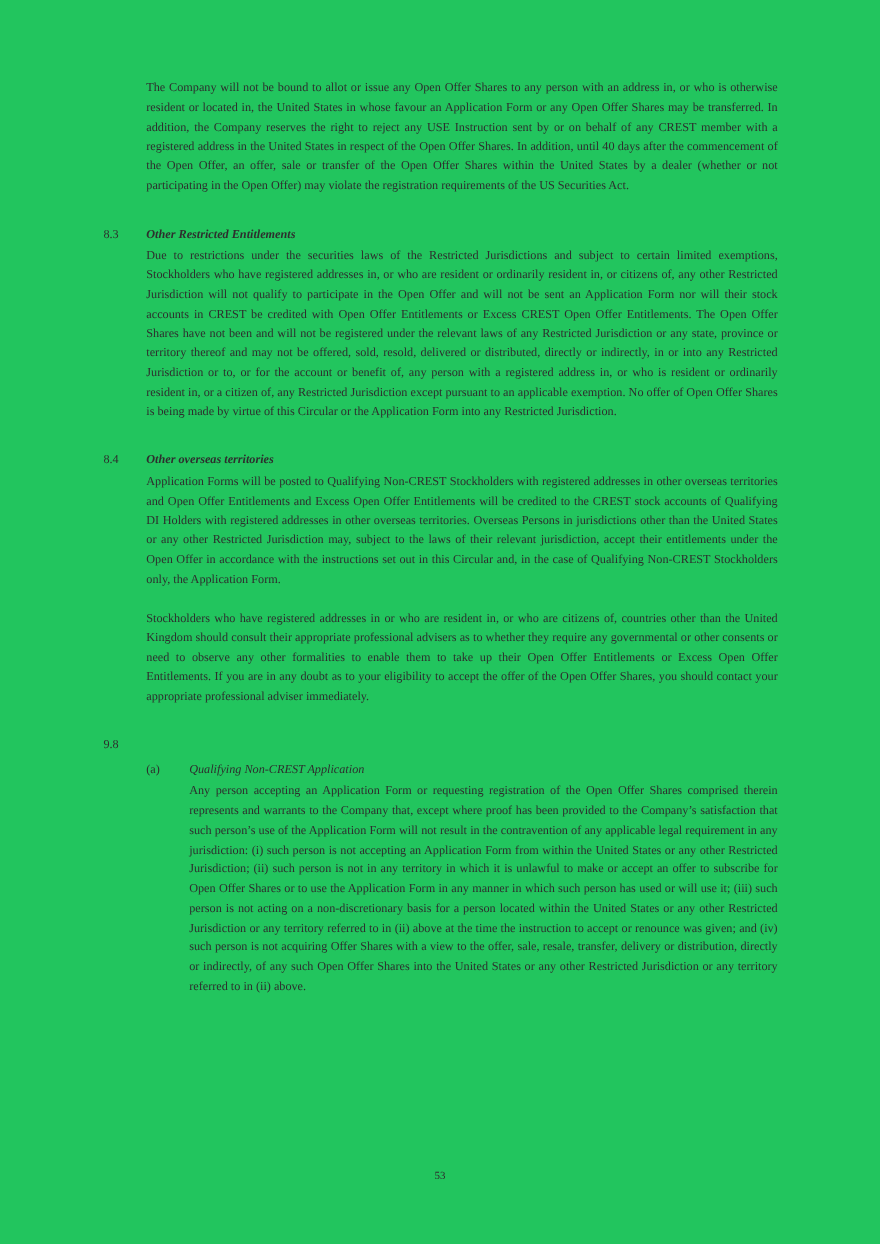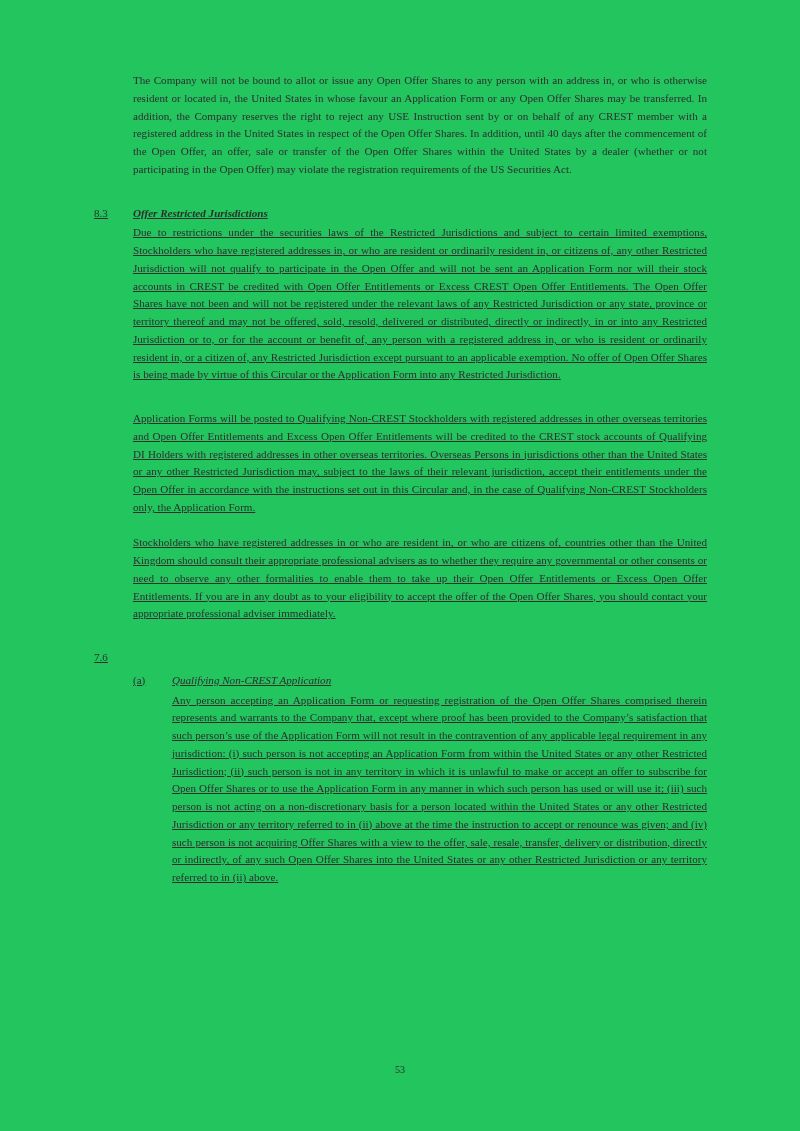--- a/index.html
+++ b/index.html
@@ -40,21 +40,21 @@
     hyphens: none;
   }
   
   .lvl1 { margin-left: 39px; }
   
   .lvl2 { margin-left: 78px; }
 
   .gap-para { margin-top: 17.75px; }
 
   
-  .section { margin-top: 26px; text-decoration: underline; }
+  .section { margin-top: 26px; }
 
   
   .heading-row {
     display: flex;
     align-items: flex-start;
     font-size: 11.1px;
     line-height: 17.75px;
   }
   .heading-num {
     width: 39px;
@@ -110,33 +110,37 @@
 <body>
 
 <div class="page">
   <div class="content">
 
     <p class="para lvl1">The Company will not be bound to allot or issue any Open Offer Shares to any person with an address in, or who is otherwise resident or located in, the United States in whose favour an Application Form or any Open Offer Shares may be transferred. In addition, the Company reserves the right to reject any USE Instruction sent by or on behalf of any CREST member with a registered address in the United States in respect of the Open Offer Shares. In addition, until 40 days after the commencement of the Open Offer, an offer, sale or transfer of the Open Offer Shares within the United States by a dealer (whether or not participating in the Open Offer) may violate the registration requirements of the US Securities Act.</p>
 
     <div class="section">
       <div class="heading-row">
         <span class="heading-num">8.3</span>
-        <span class="heading-text">Offer Restricted Jurisdictions</span>
+        <span class="heading-text">Other Restricted Entitlements</span>
       </div>
       <p class="para lvl1">Due to restrictions under the securities laws of the Restricted Jurisdictions and subject to certain limited exemptions, Stockholders who have registered addresses in, or who are resident or ordinarily resident in, or citizens of, any other Restricted Jurisdiction will not qualify to participate in the Open Offer and will not be sent an Application Form nor will their stock accounts in CREST be credited with Open Offer Entitlements or Excess CREST Open Offer Entitlements. The Open Offer Shares have not been and will not be registered under the relevant laws of any Restricted Jurisdiction or any state, province or territory thereof and may not be offered, sold, resold, delivered or distributed, directly or indirectly, in or into any Restricted Jurisdiction or to, or for the account or benefit of, any person with a registered address in, or who is resident or ordinarily resident in, or a citizen of, any Restricted Jurisdiction except pursuant to an applicable exemption. No offer of Open Offer Shares is being made by virtue of this Circular or the Application Form into any Restricted Jurisdiction.</p>
     </div>
 
     <div class="section">
+      <div class="heading-row">
+        <span class="heading-num">8.4</span>
+        <span class="heading-text">Other overseas territories</span>
+      </div>
       <p class="para lvl1">Application Forms will be posted to Qualifying Non-CREST Stockholders with registered addresses in other overseas territories and Open Offer Entitlements and Excess Open Offer Entitlements will be credited to the CREST stock accounts of Qualifying DI Holders with registered addresses in other overseas territories. Overseas Persons in jurisdictions other than the United States or any other Restricted Jurisdiction may, subject to the laws of their relevant jurisdiction, accept their entitlements under the Open Offer in accordance with the instructions set out in this Circular and, in the case of Qualifying Non-CREST Stockholders only, the Application Form.</p>
       <p class="para lvl1 gap-para">Stockholders who have registered addresses in or who are resident in, or who are citizens of, countries other than the United Kingdom should consult their appropriate professional advisers as to whether they require any governmental or other consents or need to observe any other formalities to enable them to take up their Open Offer Entitlements or Excess Open Offer Entitlements. If you are in any doubt as to your eligibility to accept the offer of the Open Offer Shares, you should contact your appropriate professional adviser immediately.</p>
     </div>
 
     <div class="section">
       <div class="heading-row">
-        <span class="heading-num">7.6</span>
+        <span class="heading-num">9.8</span>
       </div>
 
       <div class="sub-row">
         <span class="sub-num">(a)</span>
         <span class="sub-text">Qualifying Non-CREST Application</span>
       </div>
       <p class="para lvl2">Any person accepting an Application Form or requesting registration of the Open Offer Shares comprised therein represents and warrants to the Company that, except where proof has been provided to the Company’s satisfaction that such person’s use of the Application Form will not result in the contravention of any applicable legal requirement in any jurisdiction: (i) such person is not accepting an Application Form from within the United States or any other Restricted Jurisdiction; (ii) such person is not in any territory in which it is unlawful to make or accept an offer to subscribe for Open Offer Shares or to use the Application Form in any manner in which such person has used or will use it; (iii) such person is not acting on a non-discretionary basis for a person located within the United States or any other Restricted Jurisdiction or any territory referred to in (ii) above at the time the instruction to accept or renounce was given; and (iv) such person is not acquiring Offer Shares with a view to the offer, sale, resale, transfer, delivery or distribution, directly or indirectly, of any such Open Offer Shares into the United States or any other Restricted Jurisdiction or any territory referred to in (ii) above.</p>
     </div>
 
   </div>

